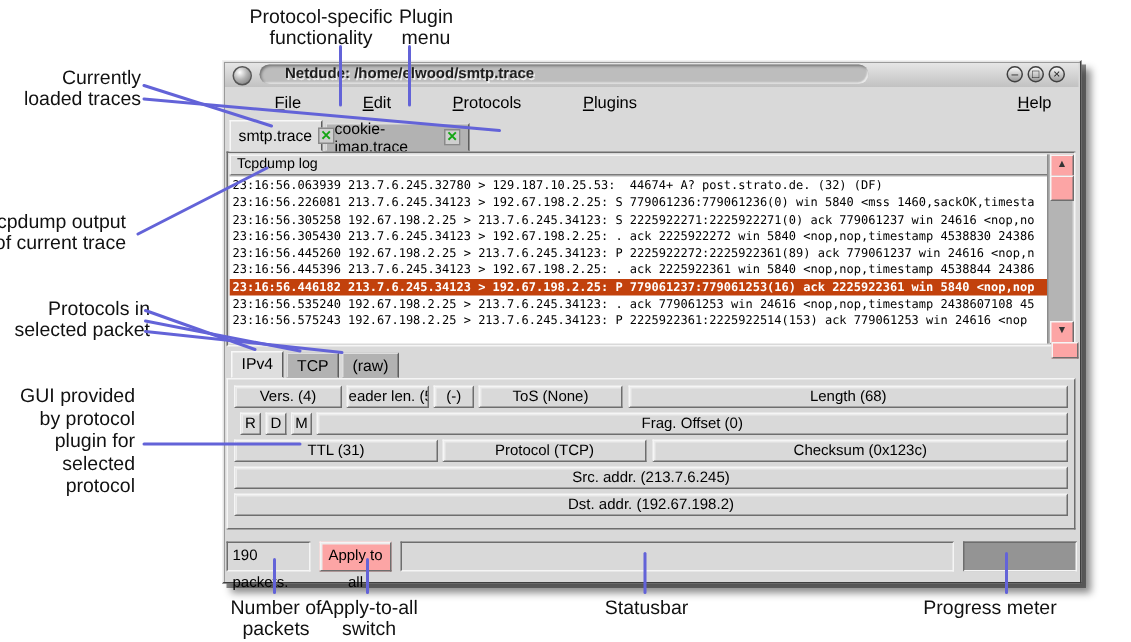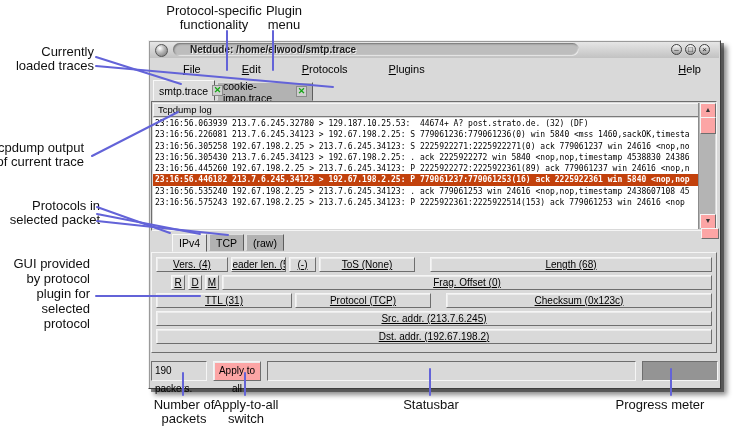--- a/index.html
+++ b/index.html
@@ -80,39 +80,39 @@
            background:#b4b4b4;border-left:1px solid #8b8b8b;}
   .sbtn{position:absolute;left:1px;width:14px;height:13px;font-size:7px;
         line-height:12px;text-align:center;color:#333;}
   .sbtn.up{top:0;}
   .sbtn.down{bottom:0;}
   .sthumb{position:absolute;left:1px;top:14px;width:14px;height:15px;}
 
   .grip{position:absolute;left:552px;top:187px;width:16px;height:9px;z-index:3;}
 
   .prototabs{position:absolute;left:2px;top:193px;height:18px;display:flex;
-             align-items:flex-start;padding-left:21px;font-size:10.5px;}
+             align-items:center;padding-left:3px;font-size:10.5px;}
   .ptab{height:17px;line-height:16px;padding:0 6px;border:1px solid;
         box-sizing:border-box;}
   .ptab.active{background:#dedede;border-color:#f8f8f8 #5d5d5d #dedede #f8f8f8;
                height:18px;z-index:2;}
   .ptab.inactive{background:#b2b2b2;border-color:#dedede #5d5d5d #b2b2b2 #dedede;
                margin-left:2px;}
 
   .protopanel{position:absolute;left:2px;top:211px;width:566px;height:101px;
               box-sizing:border-box;border:1px solid;
               border-color:#f5f5f5 #6e6e6e #6e6e6e #f5f5f5;background:#d9d9d9;
               padding:4px;}
   .frow{display:flex;height:15px;margin-bottom:3px;}
   .fbtn{box-sizing:border-box;background:#d9d9d9;border:1px solid;
         border-color:#f5f5f5 #6e6e6e #6e6e6e #f5f5f5;
         box-shadow:inset 1px 1px 0 #ececec;
         font-size:10px;display:flex;align-items:center;justify-content:center;
-        white-space:nowrap;overflow:hidden;text-decoration:underline;}
-  .g3{margin-left:3px;} .g4{margin-left:15px;} .fill{flex:1;}
+        white-space:nowrap;overflow:hidden;}
+  .g3{margin-left:3px;} .g4{margin-left:4px;} .fill{flex:1;}
 
   .statusbar{position:absolute;left:2px;top:318px;right:2px;height:24px;
              display:flex;align-items:center;}
   .stat-box{box-sizing:border-box;height:20px;font-size:10px;line-height:18px;}
   .packets{width:56px;padding-left:3px;}
   .applybtn{width:48px;margin-left:6px;text-align:center;font-size:10px;
             line-height:18px;box-shadow:inset 1px 1px 0 #ececec;}
   .statmsg{flex:1;margin-left:6px;}
   .progress{width:76px;margin-left:6px;background:#949494;}
 </style>
@@ -191,20 +191,21 @@
   </div>
 
   <div class="logpanel">
     <div class="logheader">Tcpdump log</div>
     <div class="logbody">
       <div class="logrow">23:16:56.063939 213.7.6.245.32780 &gt; 129.187.10.25.53:  44674+ A? post.strato.de. (32) (DF)</div>
       <div class="logrow">23:16:56.226081 213.7.6.245.34123 &gt; 192.67.198.2.25: S 779061236:779061236(0) win 5840 &lt;mss 1460,sackOK,timesta</div>
       <div class="logrow">23:16:56.305258 192.67.198.2.25 &gt; 213.7.6.245.34123: S 2225922271:2225922271(0) ack 779061237 win 24616 &lt;nop,no</div>
       <div class="logrow">23:16:56.305430 213.7.6.245.34123 &gt; 192.67.198.2.25: . ack 2225922272 win 5840 &lt;nop,nop,timestamp 4538830 24386</div>
       <div class="logrow">23:16:56.445260 192.67.198.2.25 &gt; 213.7.6.245.34123: P 2225922272:2225922361(89) ack 779061237 win 24616 &lt;nop,n</div>
+      <div class="logrow">23:16:56.445396 213.7.6.245.34123 &gt; 192.67.198.2.25: . ack 2225922361 win 5840 &lt;nop,nop,timestamp 4538844 24386</div>
       <div class="logrow selected">23:16:56.446182 213.7.6.245.34123 &gt; 192.67.198.2.25: P 779061237:779061253(16) ack 2225922361 win 5840 &lt;nop,nop</div>
       <div class="logrow">23:16:56.535240 192.67.198.2.25 &gt; 213.7.6.245.34123: . ack 779061253 win 24616 &lt;nop,nop,timestamp 2438607108 45</div>
       <div class="logrow">23:16:56.575243 192.67.198.2.25 &gt; 213.7.6.245.34123: P 2225922361:2225922514(153) ack 779061253 win 24616 &lt;nop</div>
     </div>
     <div class="vscroll">
       <div class="sbtn up raised">▲</div>
       <div class="sthumb raised"></div>
       <div class="sbtn down raised">▼</div>
     </div>
   </div>

